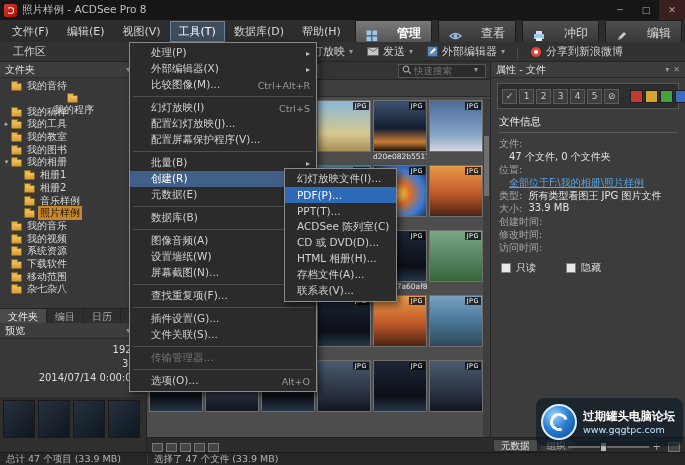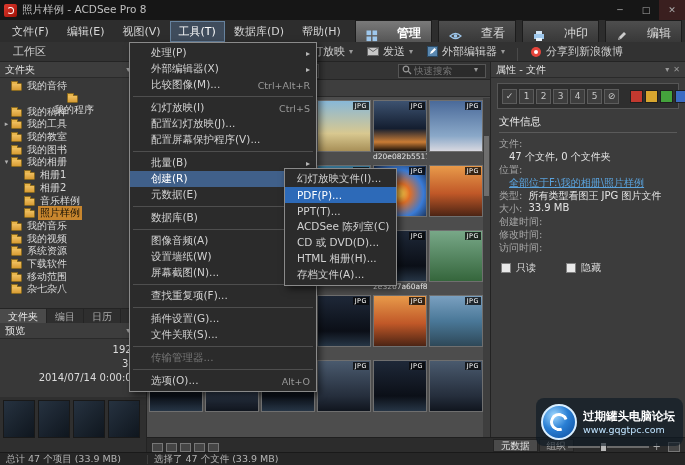--- a/index.html
+++ b/index.html
@@ -779,20 +779,23 @@
       </div>
       <div class="menu-row">
         <span class="m-label">CD 或 DVD(D)...</span>
       </div>
       <div class="menu-row">
         <span class="m-label">HTML 相册(H)...</span>
       </div>
       <div class="menu-row">
         <span class="m-label">存档文件(A)...</span>
       </div>
+      <div class="menu-row">
+        <span class="m-label">联系表(V)...</span>
+      </div>
     </div>
 
   <div class="watermark">
     <div class="wm-logo"></div>
     <div class="wm-lines">
       <span class="wm-text1">过期罐头电脑论坛</span>
       <span class="wm-text2">www.gqgtpc.com</span>
     </div>
   </div>
 

